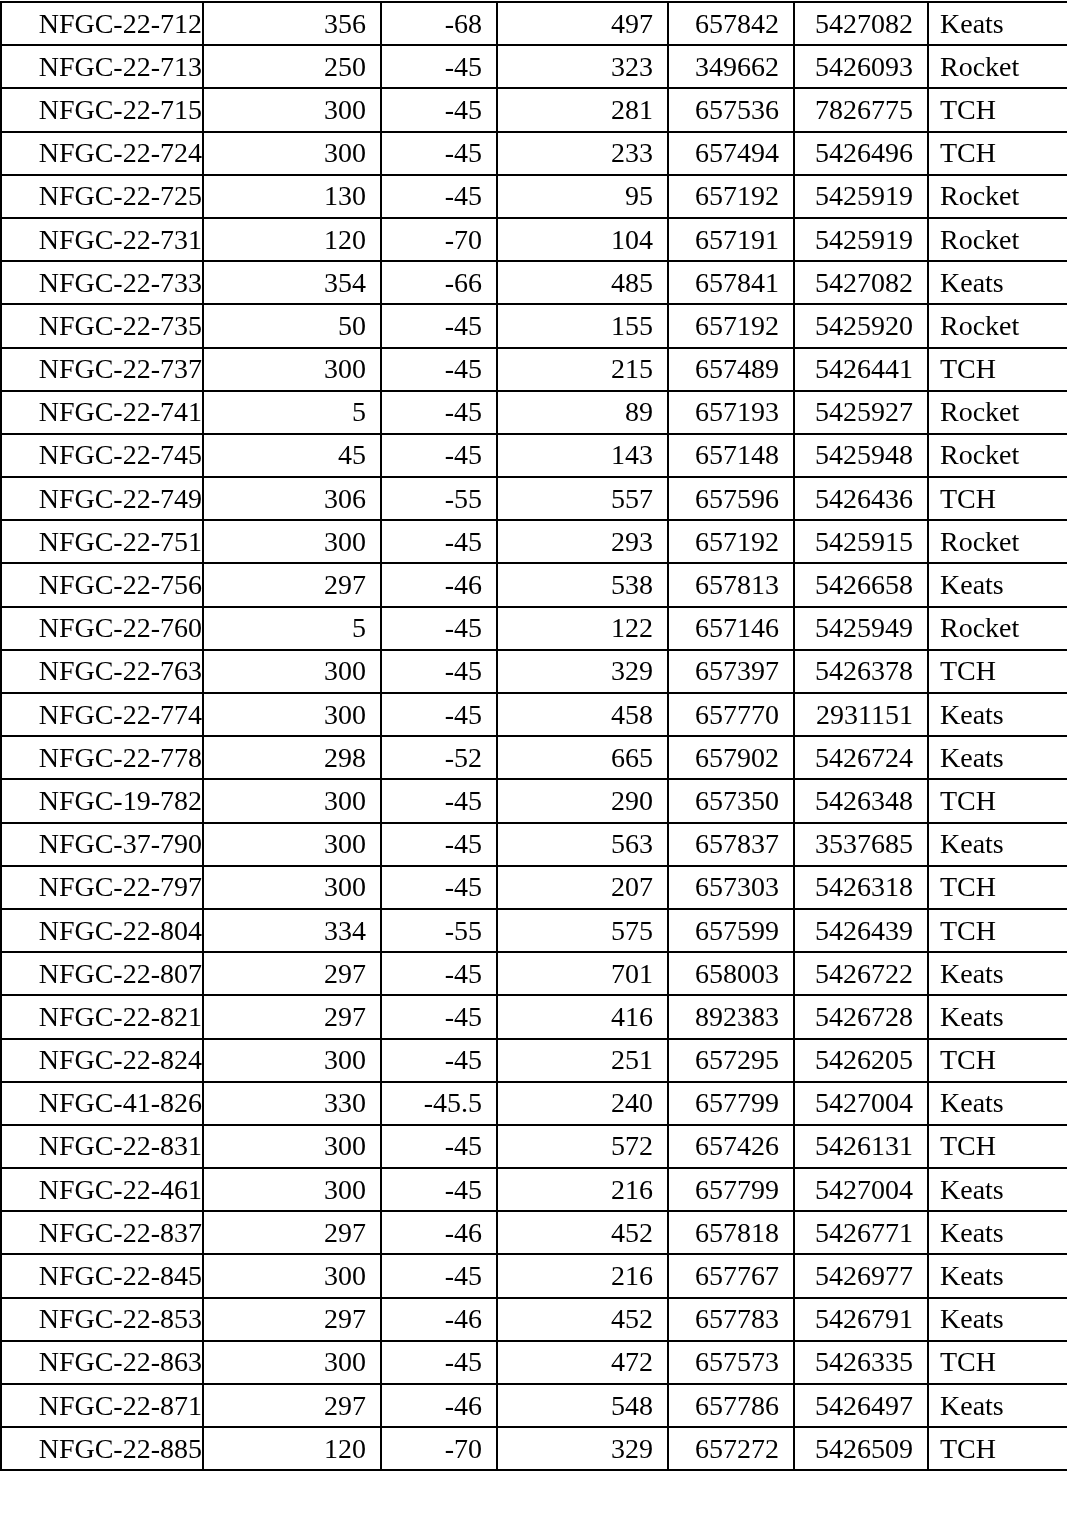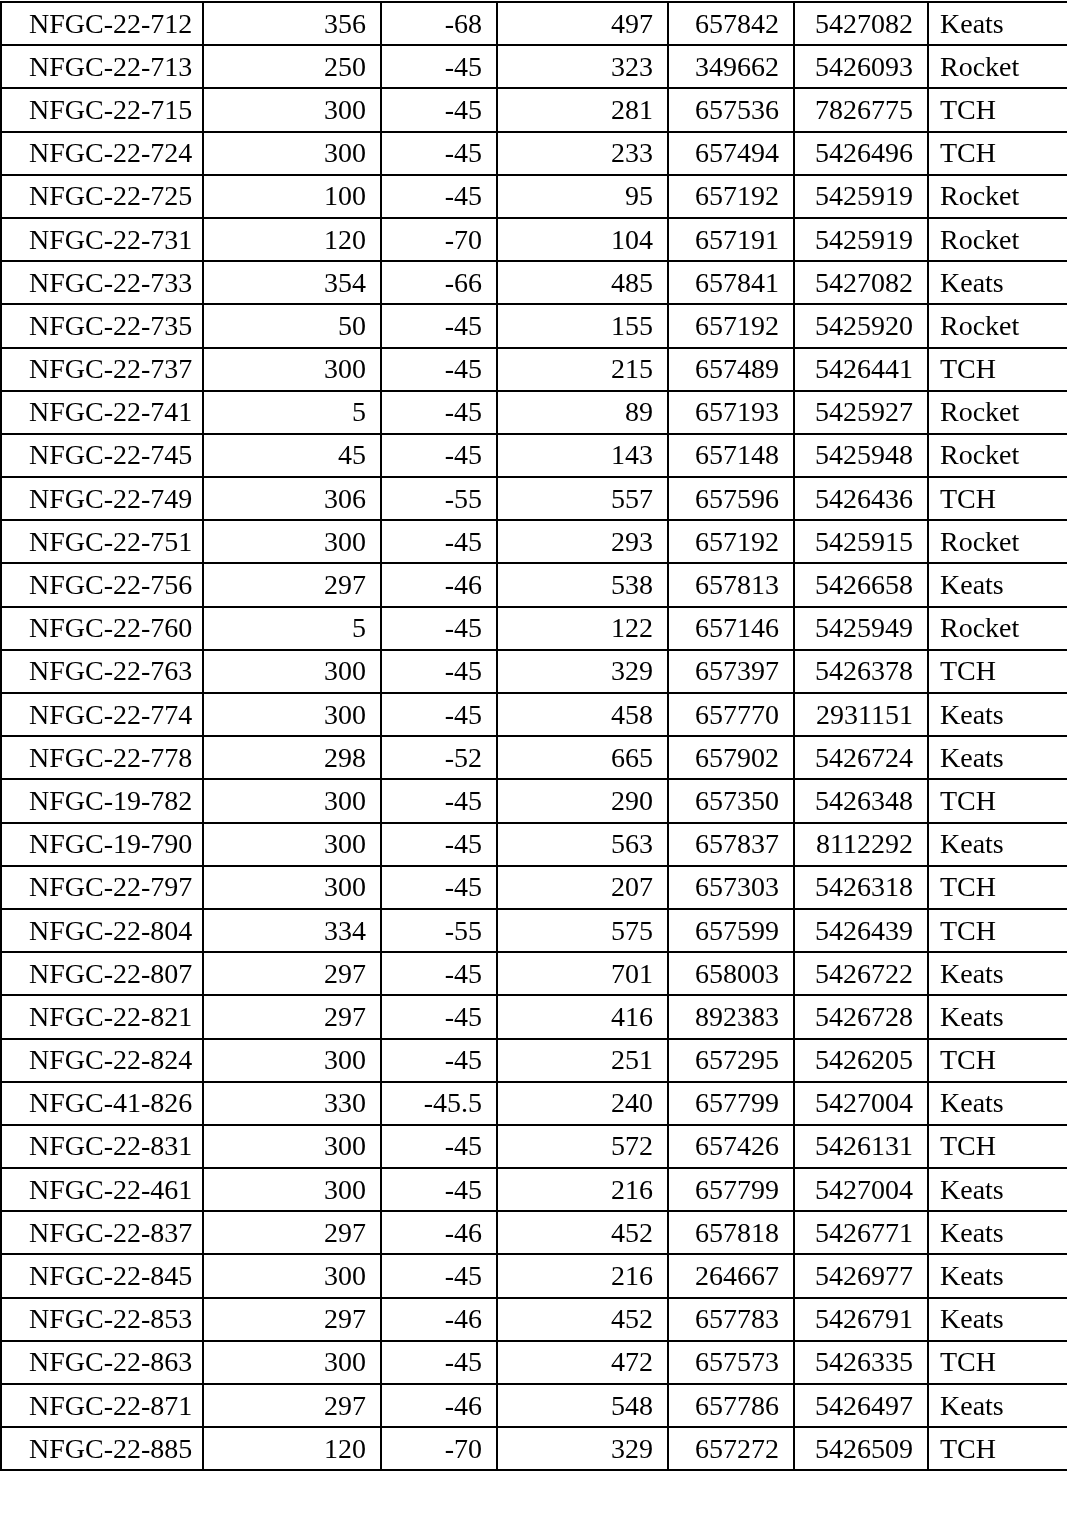--- a/index.html
+++ b/index.html
@@ -32,21 +32,21 @@
     border: 2px solid #000000;
     height: 41.2px;
     font-size: 28px;
     line-height: 1;
     white-space: nowrap;
     overflow: hidden;
     vertical-align: middle;
     padding: 0;
   }
   td.col-id {
-    text-align: left;
+    text-align: right;
     padding-left: 27px;
     font-family: Liberation Serif, serif;
   }
   td.col-num {
     text-align: right;
     padding-right: 14px;
   }
   td.col-name {
     text-align: left;
     padding-left: 11px;
@@ -98,21 +98,21 @@
     <td class="col-id">NFGC-22-724</td>
     <td class="col-num">300</td>
     <td class="col-num">-45</td>
     <td class="col-num">233</td>
     <td class="col-num">657494</td>
     <td class="col-num">5426496</td>
     <td class="col-name">TCH</td>
   </tr>
         <tr>
     <td class="col-id">NFGC-22-725</td>
-    <td class="col-num">100</td>
+    <td class="col-num">130</td>
     <td class="col-num">-45</td>
     <td class="col-num">95</td>
     <td class="col-num">657192</td>
     <td class="col-num">5425919</td>
     <td class="col-name">Rocket</td>
   </tr>
         <tr>
     <td class="col-id">NFGC-22-731</td>
     <td class="col-num">120</td>
     <td class="col-num">-70</td>
@@ -232,26 +232,26 @@
         <tr>
     <td class="col-id">NFGC-19-782</td>
     <td class="col-num">300</td>
     <td class="col-num">-45</td>
     <td class="col-num">290</td>
     <td class="col-num">657350</td>
     <td class="col-num">5426348</td>
     <td class="col-name">TCH</td>
   </tr>
         <tr>
-    <td class="col-id">NFGC-19-790</td>
+    <td class="col-id">NFGC-37-790</td>
     <td class="col-num">300</td>
     <td class="col-num">-45</td>
     <td class="col-num">563</td>
     <td class="col-num">657837</td>
-    <td class="col-num">8112292</td>
+    <td class="col-num">3537685</td>
     <td class="col-name">Keats</td>
   </tr>
         <tr>
     <td class="col-id">NFGC-22-797</td>
     <td class="col-num">300</td>
     <td class="col-num">-45</td>
     <td class="col-num">207</td>
     <td class="col-num">657303</td>
     <td class="col-num">5426318</td>
     <td class="col-name">TCH</td>
@@ -326,21 +326,21 @@
     <td class="col-num">452</td>
     <td class="col-num">657818</td>
     <td class="col-num">5426771</td>
     <td class="col-name">Keats</td>
   </tr>
         <tr>
     <td class="col-id">NFGC-22-845</td>
     <td class="col-num">300</td>
     <td class="col-num">-45</td>
     <td class="col-num">216</td>
-    <td class="col-num">264667</td>
+    <td class="col-num">657767</td>
     <td class="col-num">5426977</td>
     <td class="col-name">Keats</td>
   </tr>
         <tr>
     <td class="col-id">NFGC-22-853</td>
     <td class="col-num">297</td>
     <td class="col-num">-46</td>
     <td class="col-num">452</td>
     <td class="col-num">657783</td>
     <td class="col-num">5426791</td>

